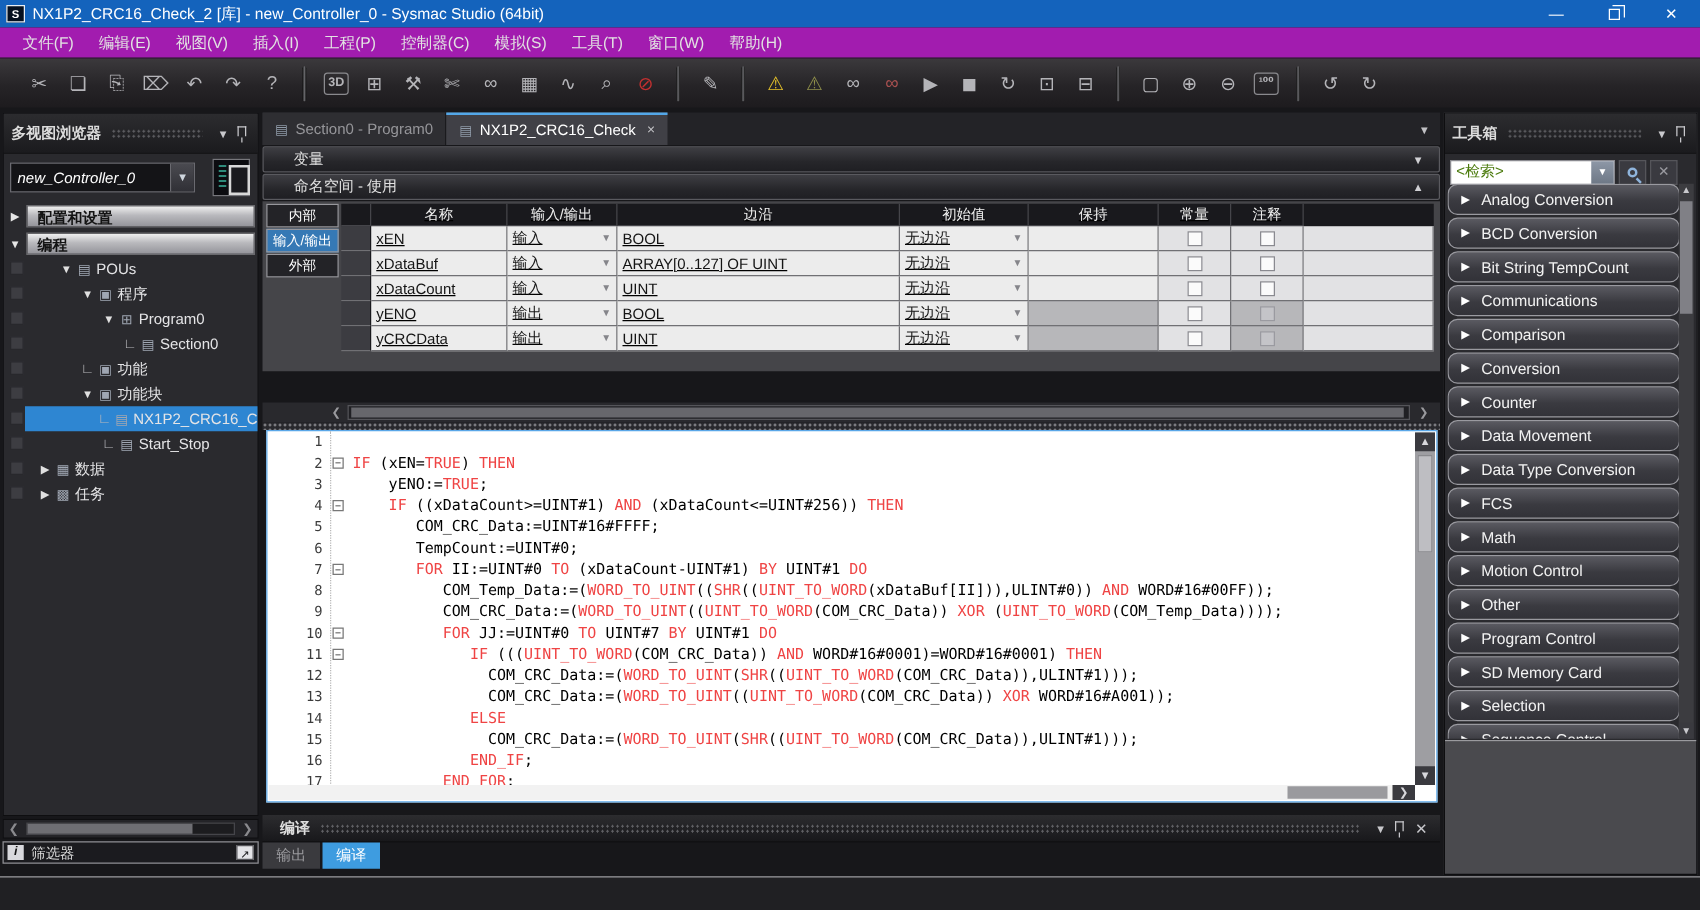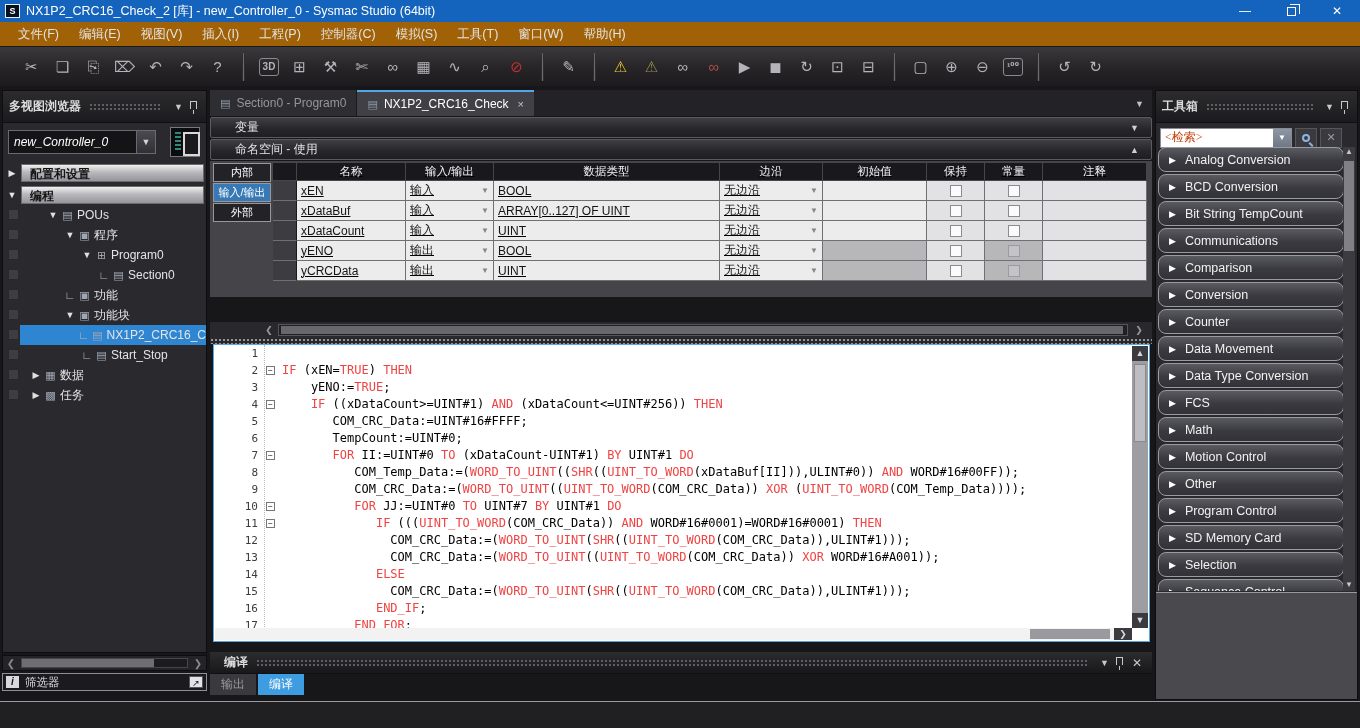--- a/index.html
+++ b/index.html
@@ -9,21 +9,21 @@
 
   
   .titlebar { position:absolute; left:0; top:0; width:1360px; height:22px; background:#1463bc; display:flex; align-items:center; color:#fff; font-size:12.5px; }
   .appicon { width:15px; height:14px; margin:0 6px 0 5px; background:#06101f; border:1px solid #e8eef5; color:#fff; font-size:9px; font-weight:bold; display:flex; align-items:center; justify-content:center; }
   .winbtns { position:absolute; right:0; top:0; height:22px; display:flex; }
   .winbtn { width:46px; height:22px; display:flex; align-items:center; justify-content:center; color:#fff; font-size:12px; }
   .winbtn .rest { width:9px; height:9px; border:1px solid #fff; position:relative; }
   .winbtn .rest:before { content:""; position:absolute; left:2px; top:-4px; width:9px; height:9px; border:1px solid #fff; border-bottom:none; border-left:none; }
 
   
-  .menubar { position:absolute; left:0; top:22px; width:1360px; height:25px; background:#a16207; border-bottom:1px solid #1a1a1c; display:flex; align-items:center; padding-left:8px; }
+  .menubar { position:absolute; left:0; top:22px; width:1360px; height:25px; background:#a21caf; border-bottom:1px solid #1a1a1c; display:flex; align-items:center; padding-left:8px; }
   .menu-item { color:#e2e2e2; font-size:12.5px; padding:3px 10px; }
 
   
   .toolbar { position:absolute; left:0; top:47px; width:1360px; height:39px; background:linear-gradient(#3b393c,#262427 55%,#1d1b1e); display:flex; align-items:center; padding-left:10px; }
   .tgroup { display:flex; align-items:center; padding:0 6px; }
   .tsep { width:3px; height:28px; margin:0 3px; background:linear-gradient(90deg,#111,#6a6a6e,#111); border-radius:2px; }
   .ticon { width:27px; height:27px; margin:0 2px; display:flex; align-items:center; justify-content:center; color:#b4b4b8; font-size:15px; border-radius:3px; }
   .ticon.box { font-size:10px; font-weight:bold; border:1px solid #8a8a8e; width:20px; height:18px; margin:0 5px; }
 
   
@@ -116,21 +116,21 @@
   .buildtabs { position:absolute; left:210px; top:674px; height:21px; display:flex; }
   .btab { height:21px; padding:0 11px; display:flex; align-items:center; font-size:12px; margin-right:2px; }
   .btab.off { background:#3a3a3e; color:#9a9a9e; }
   .btab.on { background:#3e9ce0; color:#fff; }
 
   
   .right { position:absolute; left:1155px; top:90px; width:203px; height:610px; background:#4a4a4e; border:1px solid #0e0e10; }
   .right .inner { position:absolute; left:0; top:0; width:100%; height:502px; background:#2a2a2e; border-bottom:1px solid #9a9a9e; }
   .searchrow { height:26px; display:flex; align-items:center; padding:3px 3px 0 4px; }
   .searchbox { width:132px; height:20px; background:#fff; border:1px solid #8a8a90; display:flex; align-items:center; }
-  .searchbox input { flex:1; border:none; outline:none; width:100px; font-size:12px; color:#c2410c; padding-left:4px; background:transparent; font-family:Liberation Serif, serif; }
+  .searchbox input { flex:1; border:none; outline:none; width:100px; font-size:12px; color:#4d7c0f; padding-left:4px; background:transparent; font-family:Liberation Sans, sans-serif; }
   .searchbox .dd { width:18px; height:18px; background:linear-gradient(#8d97a6,#6e7886); color:#fff; font-size:8px; display:flex; align-items:center; justify-content:center; }
   .sqbtn { width:22px; height:20px; margin-left:3px; background:#3a3a40; border:1px solid #55555a; display:flex; align-items:center; justify-content:center; color:#9fb8d8; font-size:11px; }
   .mag { width:8px; height:8px; border:2px solid #8fb4dc; border-radius:50%; position:relative; }
   .mag:after { content:""; position:absolute; left:6px; top:6px; width:2px; height:5px; background:#8fb4dc; transform:rotate(-45deg); }
   .cats { position:absolute; left:2px; top:56px; width:186px; height:444px; overflow:hidden; }
   .cat { height:25px; margin-bottom:2px; border-radius:8px; border:1px solid #9a9aa0; background:linear-gradient(#5a5a61,#3a3a40 55%,#323238); display:flex; align-items:center; color:#f2f2f2; font-size:12.5px; }
   .cat .carr { font-size:9px; color:#fff; padding:0 9px 0 10px; }
   .tbsb { position:absolute; right:2px; top:56px; width:12px; height:444px; background:#3c3c40; }
   .tbsb .up { position:absolute; top:0; width:12px; text-align:center; color:#c8c8cc; font-size:8px; }
   .tbsb .thm { position:absolute; left:1px; top:14px; width:10px; height:90px; background:#808086; }
@@ -360,21 +360,20 @@
           <span>输入/输出</span>
         </div>
       <div class="sidetab" style="top:42px">
           <span>外部</span>
         </div>
       <div class="vtable">
         <div class="vgrid vhead" id="vhead">
             <div class="hc"></div>
             <div class="hc">名称</div>
             <div class="hc">输入/输出</div>
-            <div class="hc">数据类型</div>
             <div class="hc">边沿</div>
             <div class="hc">初始值</div>
             <div class="hc">保持</div>
             <div class="hc">常量</div>
             <div class="hc">注释</div>
           </div>
         <div id="vrows">
             <div class="vgrid vrow">
               <div class="c drag"></div>
               <div class="c ">xEN</div>

